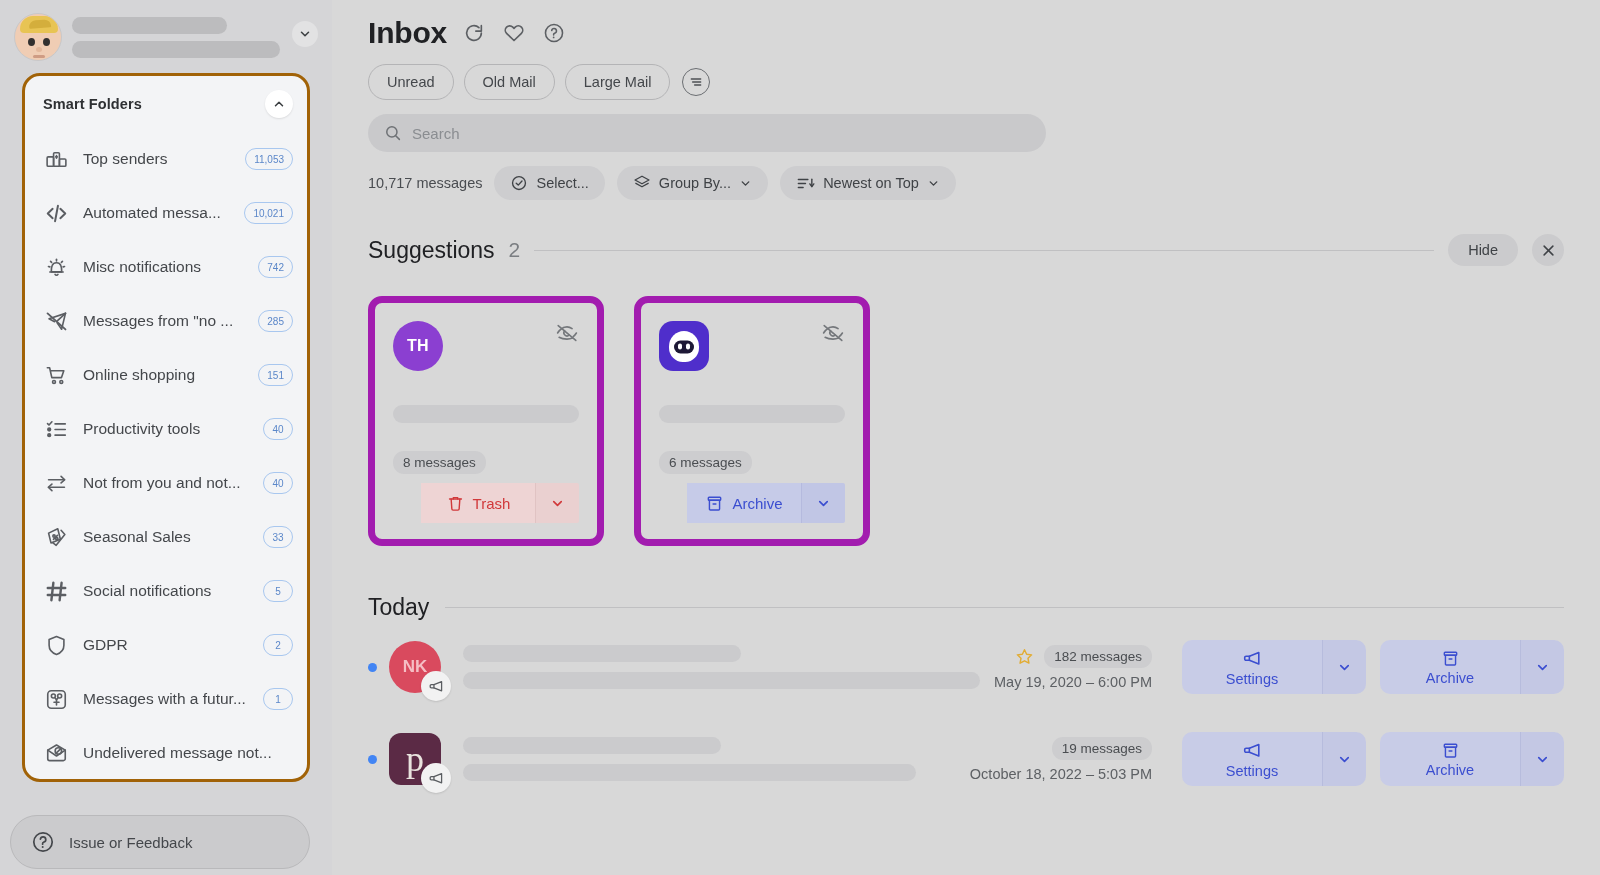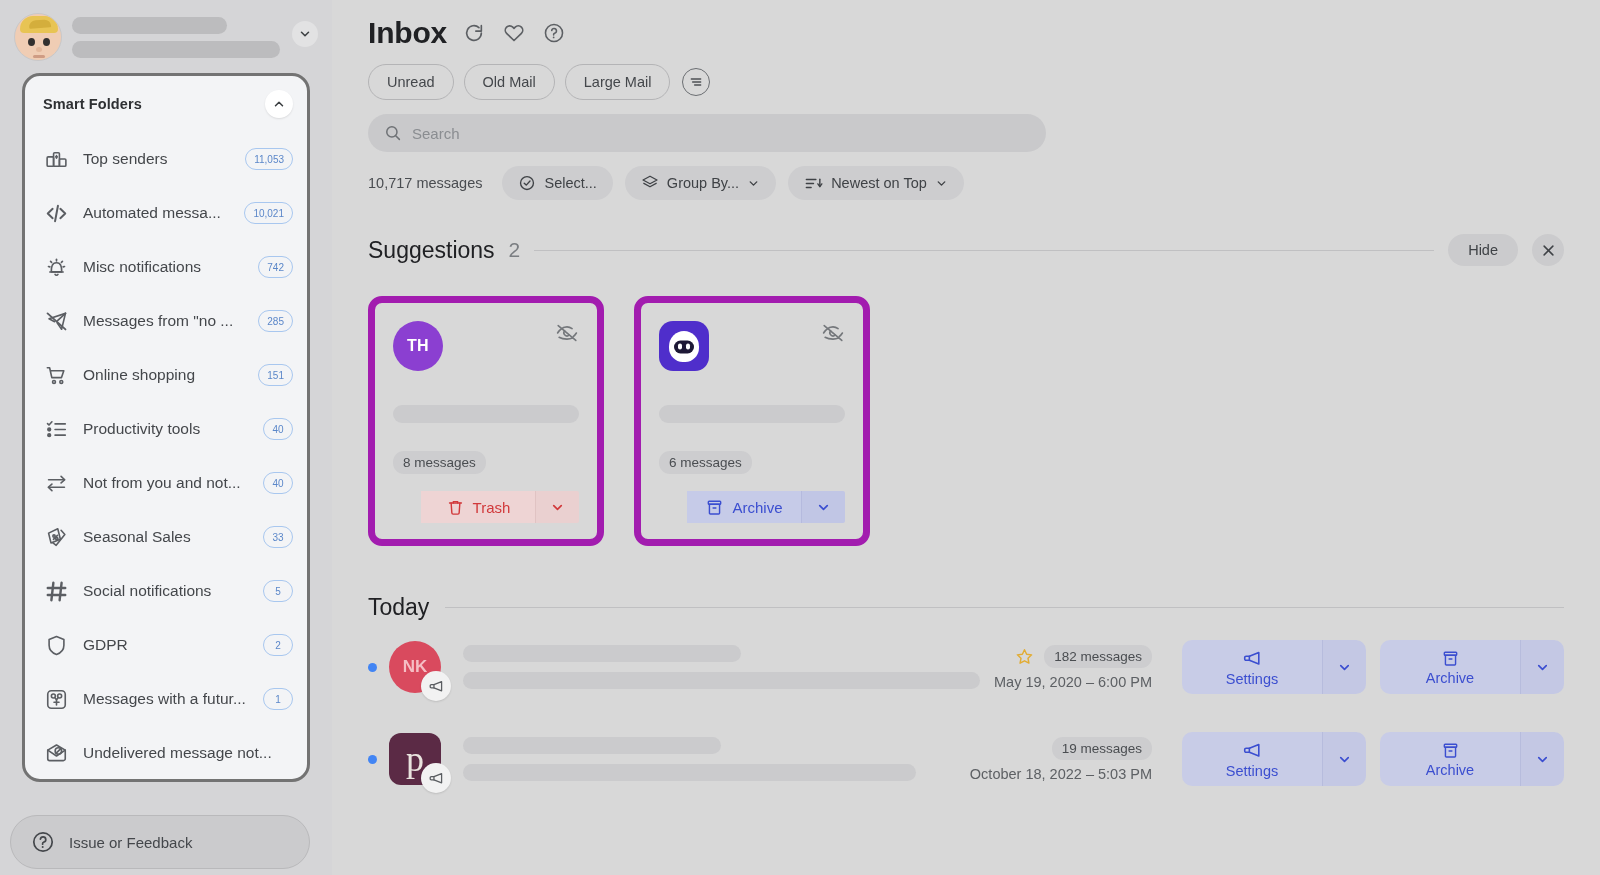--- a/index.html
+++ b/index.html
@@ -54,21 +54,21 @@
     position: absolute; right: 14px; top: 21px;
     width: 26px; height: 26px; border-radius: 50%;
     background: #e2e2e3;
     display: flex; align-items: center; justify-content: center;
   }
 
   .smart-panel {
     position: absolute; left: 22px; top: 73px;
     width: 288px; height: 709px;
     background: #f3f4f6;
-    border: 3px solid #737373;
+    border: 3px solid #a16207;
     border-radius: 18px;
     overflow: hidden;
   }
   .smart-header {
     display: flex; align-items: center; justify-content: space-between;
     padding: 14px 14px 10px 18px;
   }
   .smart-title { font-size: 14.5px; font-weight: 700; color: #2e3033; letter-spacing: .1px; }
   .smart-collapse {
     width: 28px; height: 28px; border-radius: 50%;
@@ -131,21 +131,21 @@
     display: flex; align-items: center; gap: 10px; padding: 0 16px;
   }
   .search-bar input {
     border: none; background: transparent; outline: none;
     font-family: "Liberation Sans", sans-serif;
     font-size: 15px; color: #5a5d61; width: 100%;
   }
   .search-bar input::placeholder { color: #8a8d91; }
 
   .tools-row { display: flex; align-items: center; gap: 12px; margin-top: 14px; }
-  .msg-count { font-size: 14.5px; color: #4a4d51; margin-right: 8px; }
+  .msg-count { font-size: 14.5px; color: #4a4d51; margin-right: 0; }
   .tool-pill {
     height: 34px; padding: 0 16px; border-radius: 17px;
     background: #cdcdcf;
     display: flex; align-items: center; gap: 8px;
     font-size: 14.5px; color: #3f4246;
   }
 
   .section-head { display: flex; align-items: center; gap: 14px; margin-top: 34px; }
   .section-title { font-size: 23px; font-weight: 400; color: #202124; }
   .section-count { font-size: 21px; color: #7b7e82; font-weight: 400; }
@@ -198,21 +198,21 @@
     border-radius: 0 4px 0 4px; transform: rotate(12deg); z-index: 3;
   }
   .eye-off { color: #74777b; }
   .sug-redact { height: 18px; border-radius: 9px; background: #cbcbcd; margin-top: 34px; }
   .sug-msgs {
     align-self: flex-start; margin-top: 28px;
     background: #cdcdcf; border-radius: 11px; height: 23px;
     padding: 0 10px; display: flex; align-items: center;
     font-size: 13.5px; color: #4a4d51;
   }
-  .sug-action { margin-top: auto; display: flex; height: 32px; border-radius: 2px; overflow: hidden; padding-left: 28px; }
+  .sug-action { margin-top: auto; display: flex; height: 40px; border-radius: 2px; overflow: hidden; padding-left: 28px; }
   .sug-action .main-part {
     flex: 1; display: flex; align-items: center; justify-content: center; gap: 8px;
     font-size: 15px; font-weight: 500;
   }
   .sug-action .caret-part {
     width: 44px; display: flex; align-items: center; justify-content: center;
   }
   .act-trash .main-part { background: #eed4d4; color: #d1393b; }
   .act-trash .caret-part { background: #ead0d0; color: #d1393b; border-left: 1px solid #e0c3c3; }
   .act-archive .main-part { background: #c6cbe8; color: #3b4ed0; }

